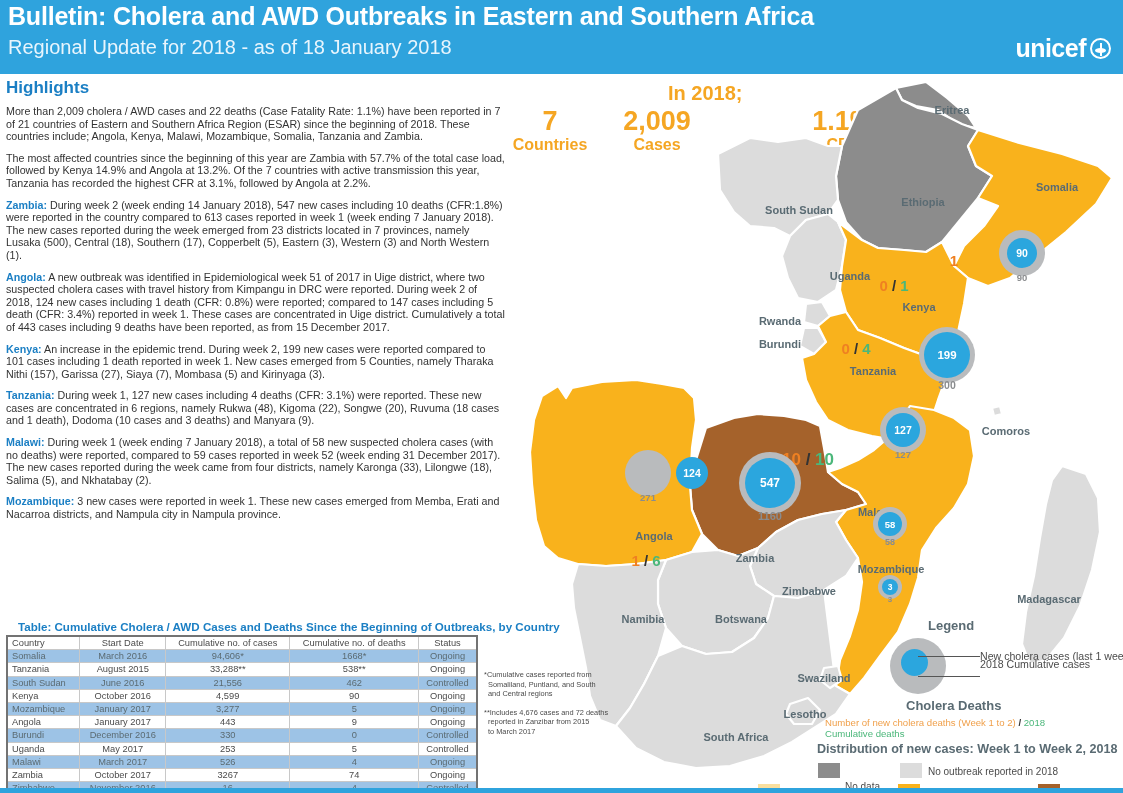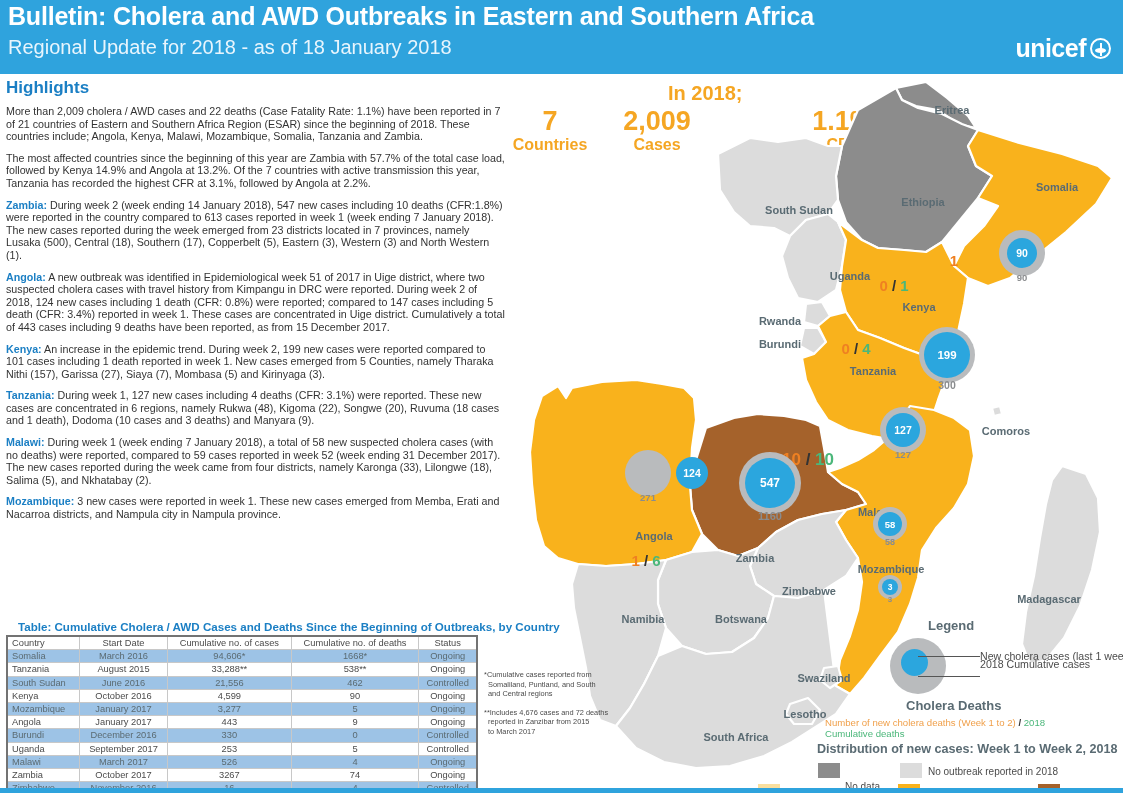--- a/index.html
+++ b/index.html
@@ -418,21 +418,21 @@
           </tr>
           <tr class="alt">
             <td class="country">Burundi</td>
             <td>December 2016</td>
             <td>330</td>
             <td>0</td>
             <td>Controlled</td>
           </tr>
           <tr>
             <td class="country">Uganda</td>
-            <td>September 2017</td>
+            <td>May 2017</td>
             <td>253</td>
             <td>5</td>
             <td>Controlled</td>
           </tr>
           <tr class="alt">
             <td class="country">Malawi</td>
             <td>March 2017</td>
             <td>526</td>
             <td>4</td>
             <td>Ongoing</td>

